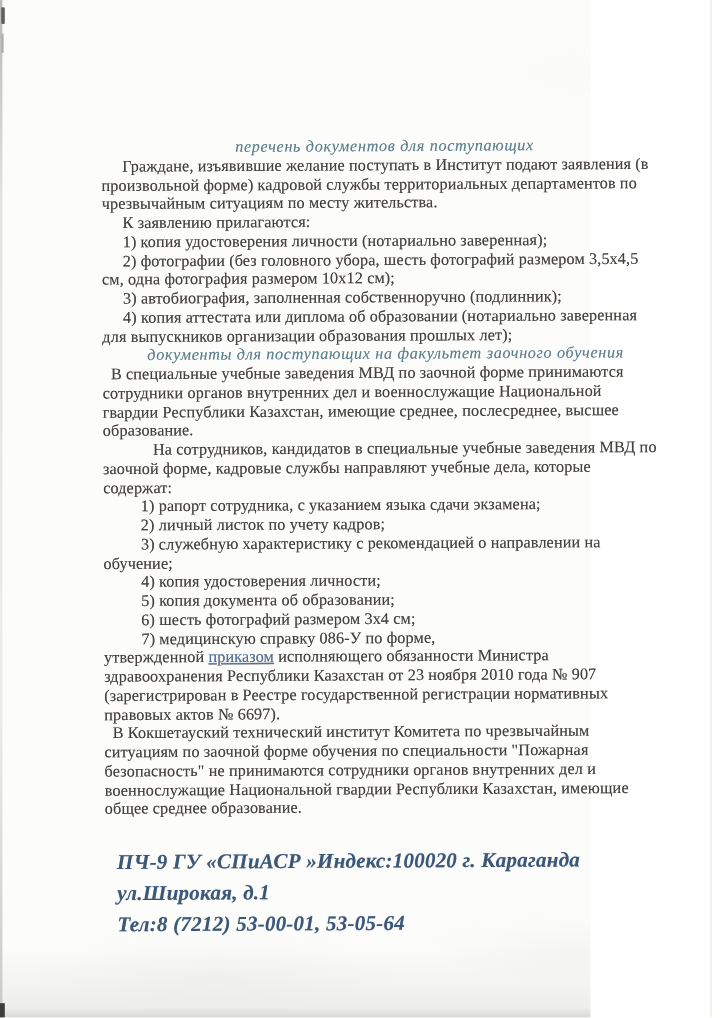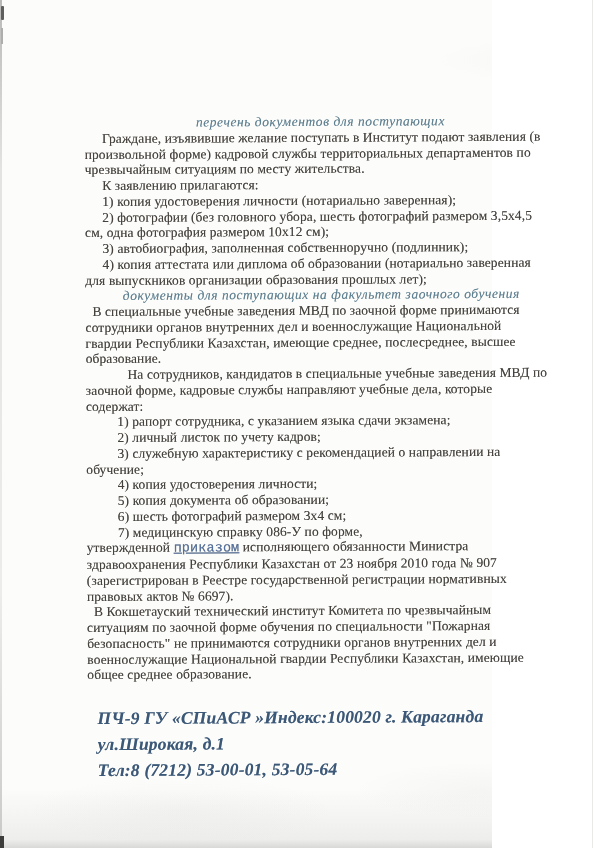--- a/index.html
+++ b/index.html
@@ -24,21 +24,21 @@
     font-size:13.5px;line-height:15.75px;color:var(--body,#45423e);
     text-shadow:0 0 0.5px rgba(70,66,62,0.55);
     letter-spacing:0.1px;
   }
   .block{margin:0;white-space:pre;}
   .doc-heading{
     margin:0;white-space:pre;text-align:center;font-style:italic;font-weight:normal;
     font-size:13.5px;line-height:15.75px;color:var(--heading,#5e7f90);
     letter-spacing:0.55px;text-shadow:0 0 0.5px rgba(94,127,144,0.5);
   }
-  .doc-link{color:var(--link,#53719f);text-decoration:underline;cursor:pointer;font-family:Liberation Mono, monospace;}
+  .doc-link{color:var(--link,#53719f);text-decoration:underline;cursor:pointer;}
   .footer{
     position:absolute;left:96px;top:704px;width:440px;margin:0;white-space:pre;
     font-weight:bold;font-style:italic;font-size:17.5px;line-height:26px;
     color:var(--footer,#3c5878);letter-spacing:0.2px;
     text-shadow:0 0 0.6px rgba(60,88,120,0.5);
   }
   .edge-left{position:absolute;left:0;top:0;width:2px;height:848px;background:linear-gradient(to bottom,#b9b9b7,#e3e3e1 20%,#ececea 70%,#c9c9c7);}
   .edge-left-mark{position:absolute;left:1px;top:6px;width:3px;height:14px;background:#5f5f5d;border-radius:1px;}
   .edge-left-mark2{position:absolute;left:1px;top:28px;width:2px;height:16px;background:#aeaeac;}
   .edge-right{position:absolute;left:592px;top:0;width:1px;height:848px;background:#e9e9e7;}

